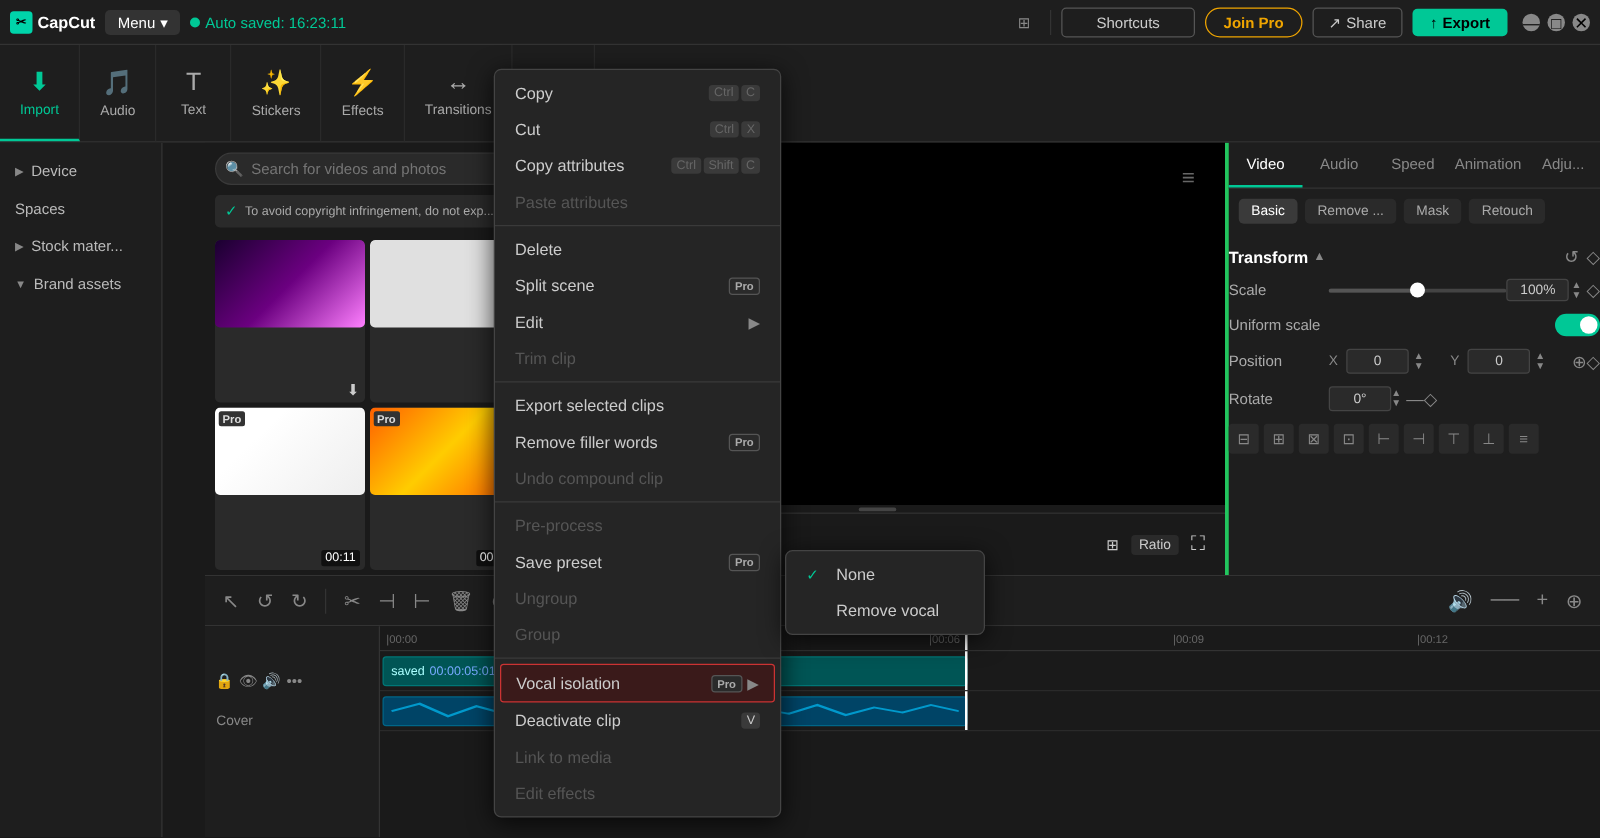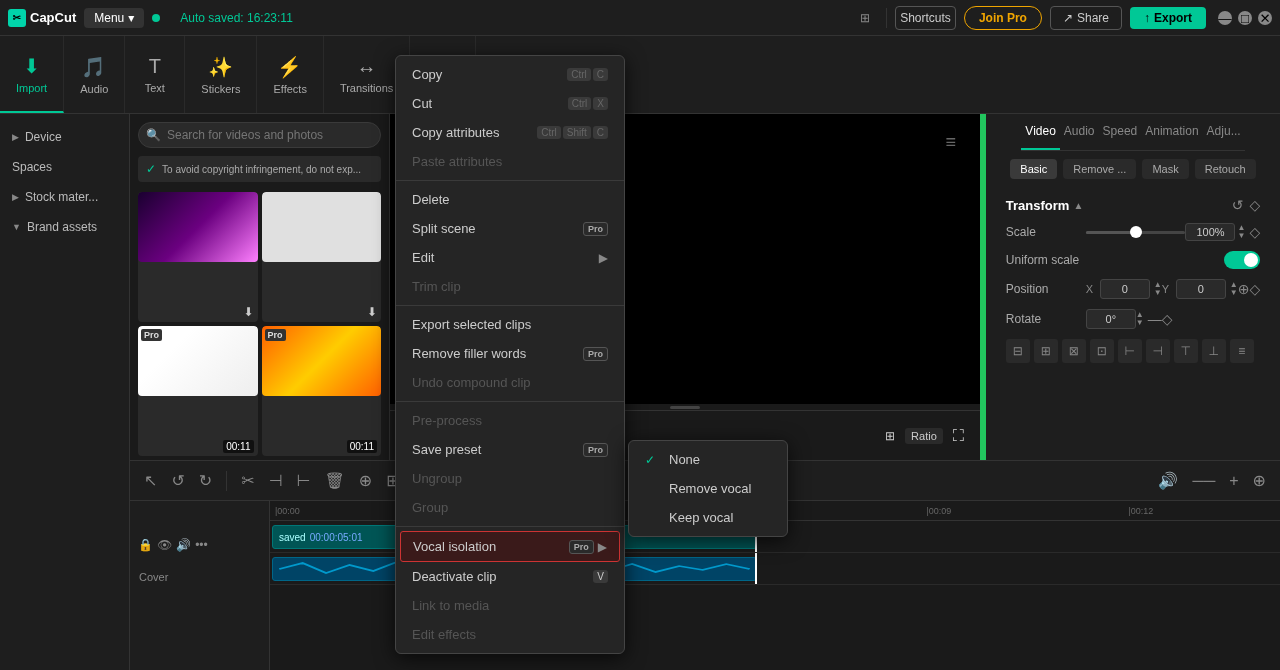--- a/index.html
+++ b/index.html
@@ -3,24 +3,24 @@
   <meta charset="utf-8">
   <style>
     * { margin: 0; padding: 0; box-sizing: border-box; }
     body { width: 1280px; height: 670px; background: #1a1a1a; color: #fff; font-family: 'Segoe UI', Arial, sans-serif; font-size: 13px; overflow: hidden; position: relative; }
 
     
     .topbar { display: flex; align-items: center; height: 36px; background: #1e1e1e; border-bottom: 1px solid #333; padding: 0 8px; gap: 8px; }
     .logo { display: flex; align-items: center; gap: 4px; font-weight: 600; font-size: 13px; color: #fff; }
     .logo-icon { width: 18px; height: 18px; background: #00d4aa; border-radius: 3px; display: flex; align-items: center; justify-content: center; font-size: 10px; font-weight: 700; color: #000; }
     .menu-btn { background: #333; border: none; color: #fff; padding: 3px 10px; border-radius: 4px; cursor: pointer; font-size: 12px; display: flex; align-items: center; gap: 4px; }
-    .autosave { color: #00c896; font-size: 12px; display: flex; align-items: center; gap: 20px; }
+    .autosave { color: #00c896; font-size: 12px; display: flex; align-items: center; gap: 4px; }
     .autosave-dot { width: 8px; height: 8px; background: #00c896; border-radius: 50%; }
     .topbar-right { margin-left: auto; display: flex; align-items: center; gap: 8px; }
-    .btn-shortcuts { background: transparent; border: 1px solid #555; color: #ccc; padding: 4px 4px; border-radius: 4px; cursor: pointer; font-size: 12px; }
+    .btn-shortcuts { background: transparent; border: 1px solid #555; color: #ccc; padding: 4px 27px; border-radius: 4px; cursor: pointer; font-size: 12px; }
     .btn-join-pro { background: transparent; border: 1px solid #f0a500; color: #f0a500; padding: 4px 14px; border-radius: 16px; cursor: pointer; font-size: 12px; font-weight: 600; }
     .btn-share { background: transparent; border: 1px solid #555; color: #ccc; padding: 4px 12px; border-radius: 4px; cursor: pointer; font-size: 12px; display: flex; align-items: center; gap: 4px; }
     .btn-export { background: #00c896; border: none; color: #000; padding: 4px 14px; border-radius: 4px; cursor: pointer; font-size: 12px; font-weight: 600; display: flex; align-items: center; gap: 4px; }
     .window-controls { display: flex; gap: 6px; margin-left: 4px; }
     .wc-btn { width: 14px; height: 14px; border-radius: 50%; border: none; cursor: pointer; }
     .wc-min { background: #888; }
     .wc-max { background: #888; }
     .wc-close { background: #888; }
 
     
@@ -57,21 +57,21 @@
     
     .preview { flex: 1; background: #0d0d0d; display: flex; flex-direction: column; position: relative; }
     .preview-canvas { flex: 1; background: #000; display: flex; align-items: center; justify-content: center; }
     .preview-bottom { height: 50px; background: #1a1a1a; border-top: 1px solid #333; display: flex; align-items: center; padding: 0 12px; gap: 8px; }
     .preview-timecode { font-size: 12px; color: #ccc; font-family: monospace; }
     .preview-controls { display: flex; align-items: center; gap: 8px; }
     .preview-btn { background: transparent; border: none; color: #ccc; cursor: pointer; font-size: 16px; padding: 4px; }
     .preview-menu-btn { background: transparent; border: none; color: #666; cursor: pointer; font-size: 18px; padding: 2px; position: absolute; right: 12px; top: 8px; }
 
     
-    .right-panel { width: 300px; background: #1e1e1e; border-left: 6px solid #22c55e; display: flex; flex-direction: column; align-items: center; }
+    .right-panel { width: 300px; background: #1e1e1e; border-left: 3px solid #22c55e; display: flex; flex-direction: column; }
     .right-tabs { display: flex; border-bottom: 1px solid #333; }
     .right-tab { flex: 1; text-align: center; padding: 10px 4px; color: #888; cursor: pointer; font-size: 12px; border-bottom: 2px solid transparent; }
     .right-tab.active { color: #fff; border-bottom: 2px solid #00c896; }
     .right-sub-tabs { display: flex; padding: 8px; gap: 6px; }
     .right-sub-tab { background: #2a2a2a; border: none; color: #aaa; padding: 4px 10px; border-radius: 4px; font-size: 11px; cursor: pointer; }
     .right-sub-tab.active { background: #3a3a3a; color: #fff; }
     .transform-section { padding: 10px 0; }
     .transform-header { display: flex; align-items: center; justify-content: space-between; margin-bottom: 10px; }
     .transform-title { font-size: 13px; font-weight: 600; color: #fff; display: flex; align-items: center; gap: 4px; }
     .transform-actions { display: flex; gap: 6px; }
@@ -126,21 +126,21 @@
     .ctx-pro-badge { background: #2a2a2a; border: 1px solid #555; border-radius: 3px; padding: 1px 4px; font-size: 9px; color: #aaa; font-weight: 600; display: inline-flex; align-items: center; gap: 2px; }
 
     
     .submenu { position: absolute; background: #252525; border: 1px solid #444; border-radius: 6px; box-shadow: 0 4px 20px rgba(0,0,0,0.7); z-index: 101; width: 160px; padding: 4px 0; left: 628px; top: 440px; }
     .submenu-item { padding: 7px 16px; color: #ccc; cursor: pointer; font-size: 13px; display: flex; align-items: center; gap: 8px; }
     .submenu-check { font-size: 12px; color: #00c896; width: 16px; }
     .preview-top-btn { background: transparent; border: none; color: #888; cursor: pointer; font-size: 12px; padding: 3px 8px; border-radius: 3px; }
 
     
     .full-layout { display: flex; flex-direction: column; height: 670px; }
-    .content-area { display: flex; flex: 1; overflow: hidden; }
+    .content-area { display: flex; flex: 1; overflow: hidden; gap: 34px; }
     .center-column { flex: 1; display: flex; flex-direction: column; overflow: hidden; }
     .upper-area { display: flex; flex: 1; }
     .lower-area { height: 210px; flex-shrink: 0; }
   </style>
 </head>
 <body>
 
 <div class="full-layout">
 
   <div class="topbar">
@@ -570,17 +570,13 @@
 
 <div class="submenu">
   <div class="submenu-item">
     <span class="submenu-check">✓</span>
     <span>None</span>
   </div>
   <div class="submenu-item">
     <span class="submenu-check"> </span>
     <span>Remove vocal</span>
   </div>
-  <div class="submenu-item">
-    <span class="submenu-check"> </span>
-    <span>Keep vocal</span>
-  </div>
 </div>
 
 </body></html>

